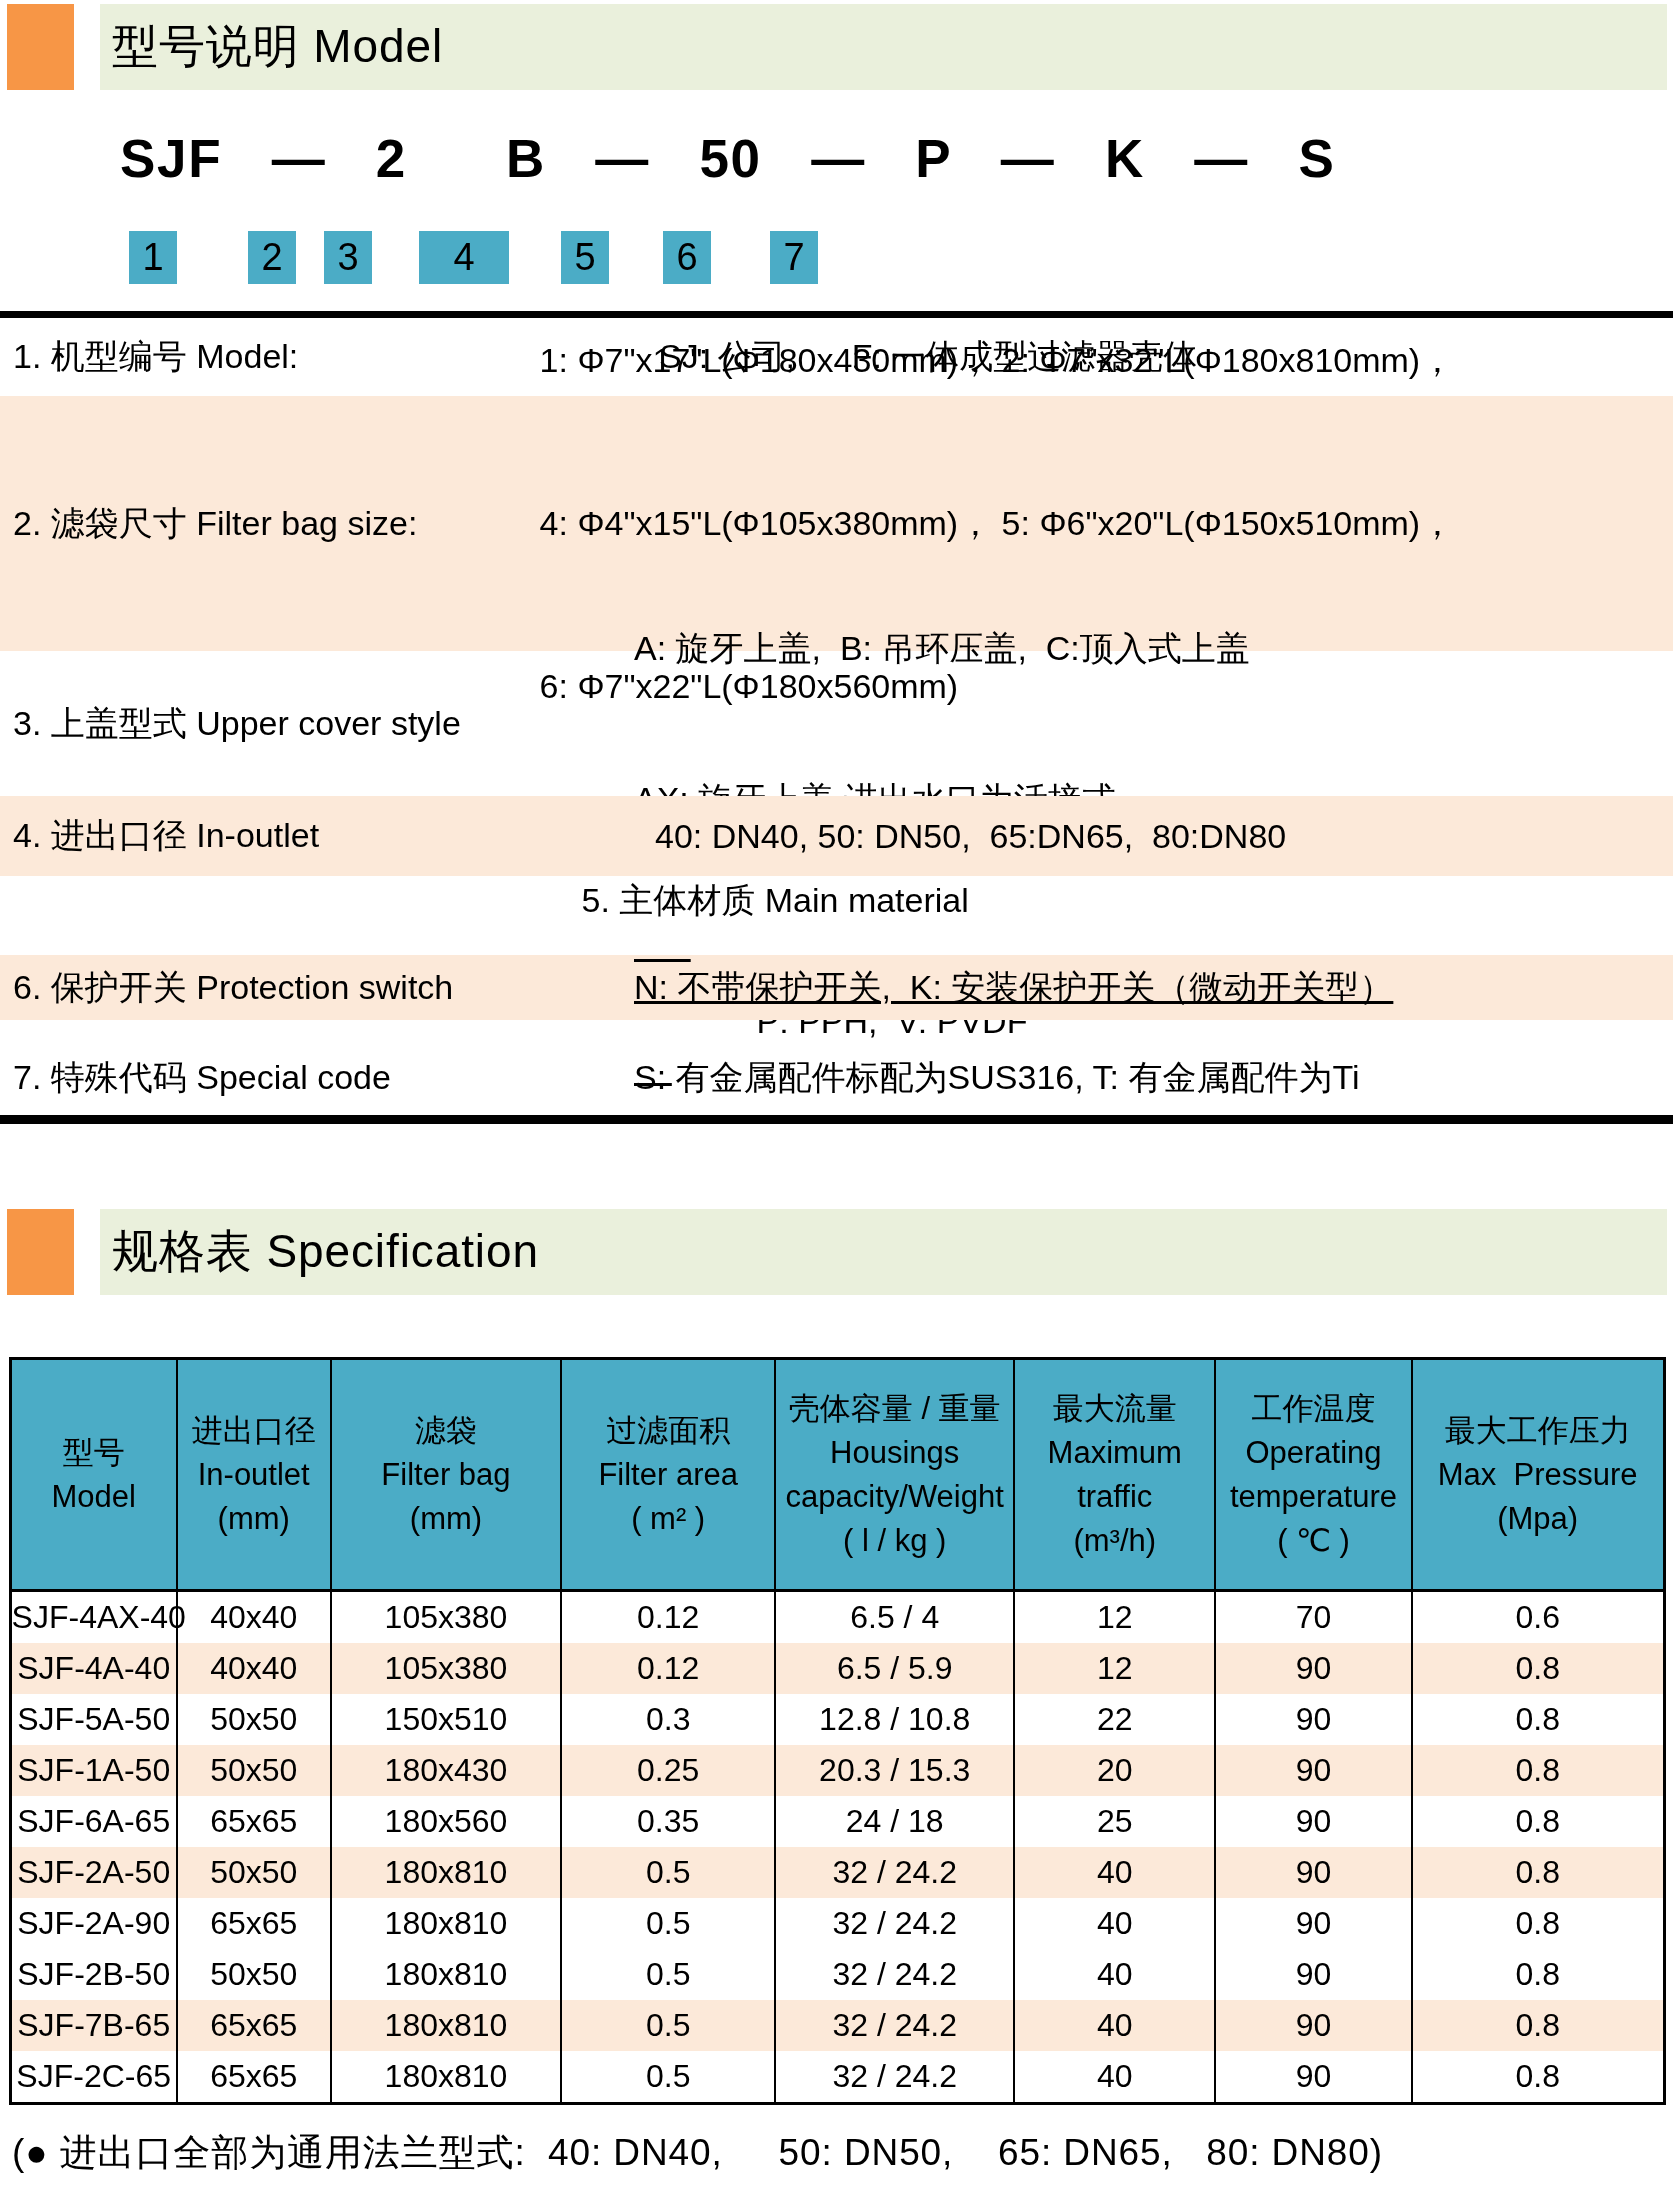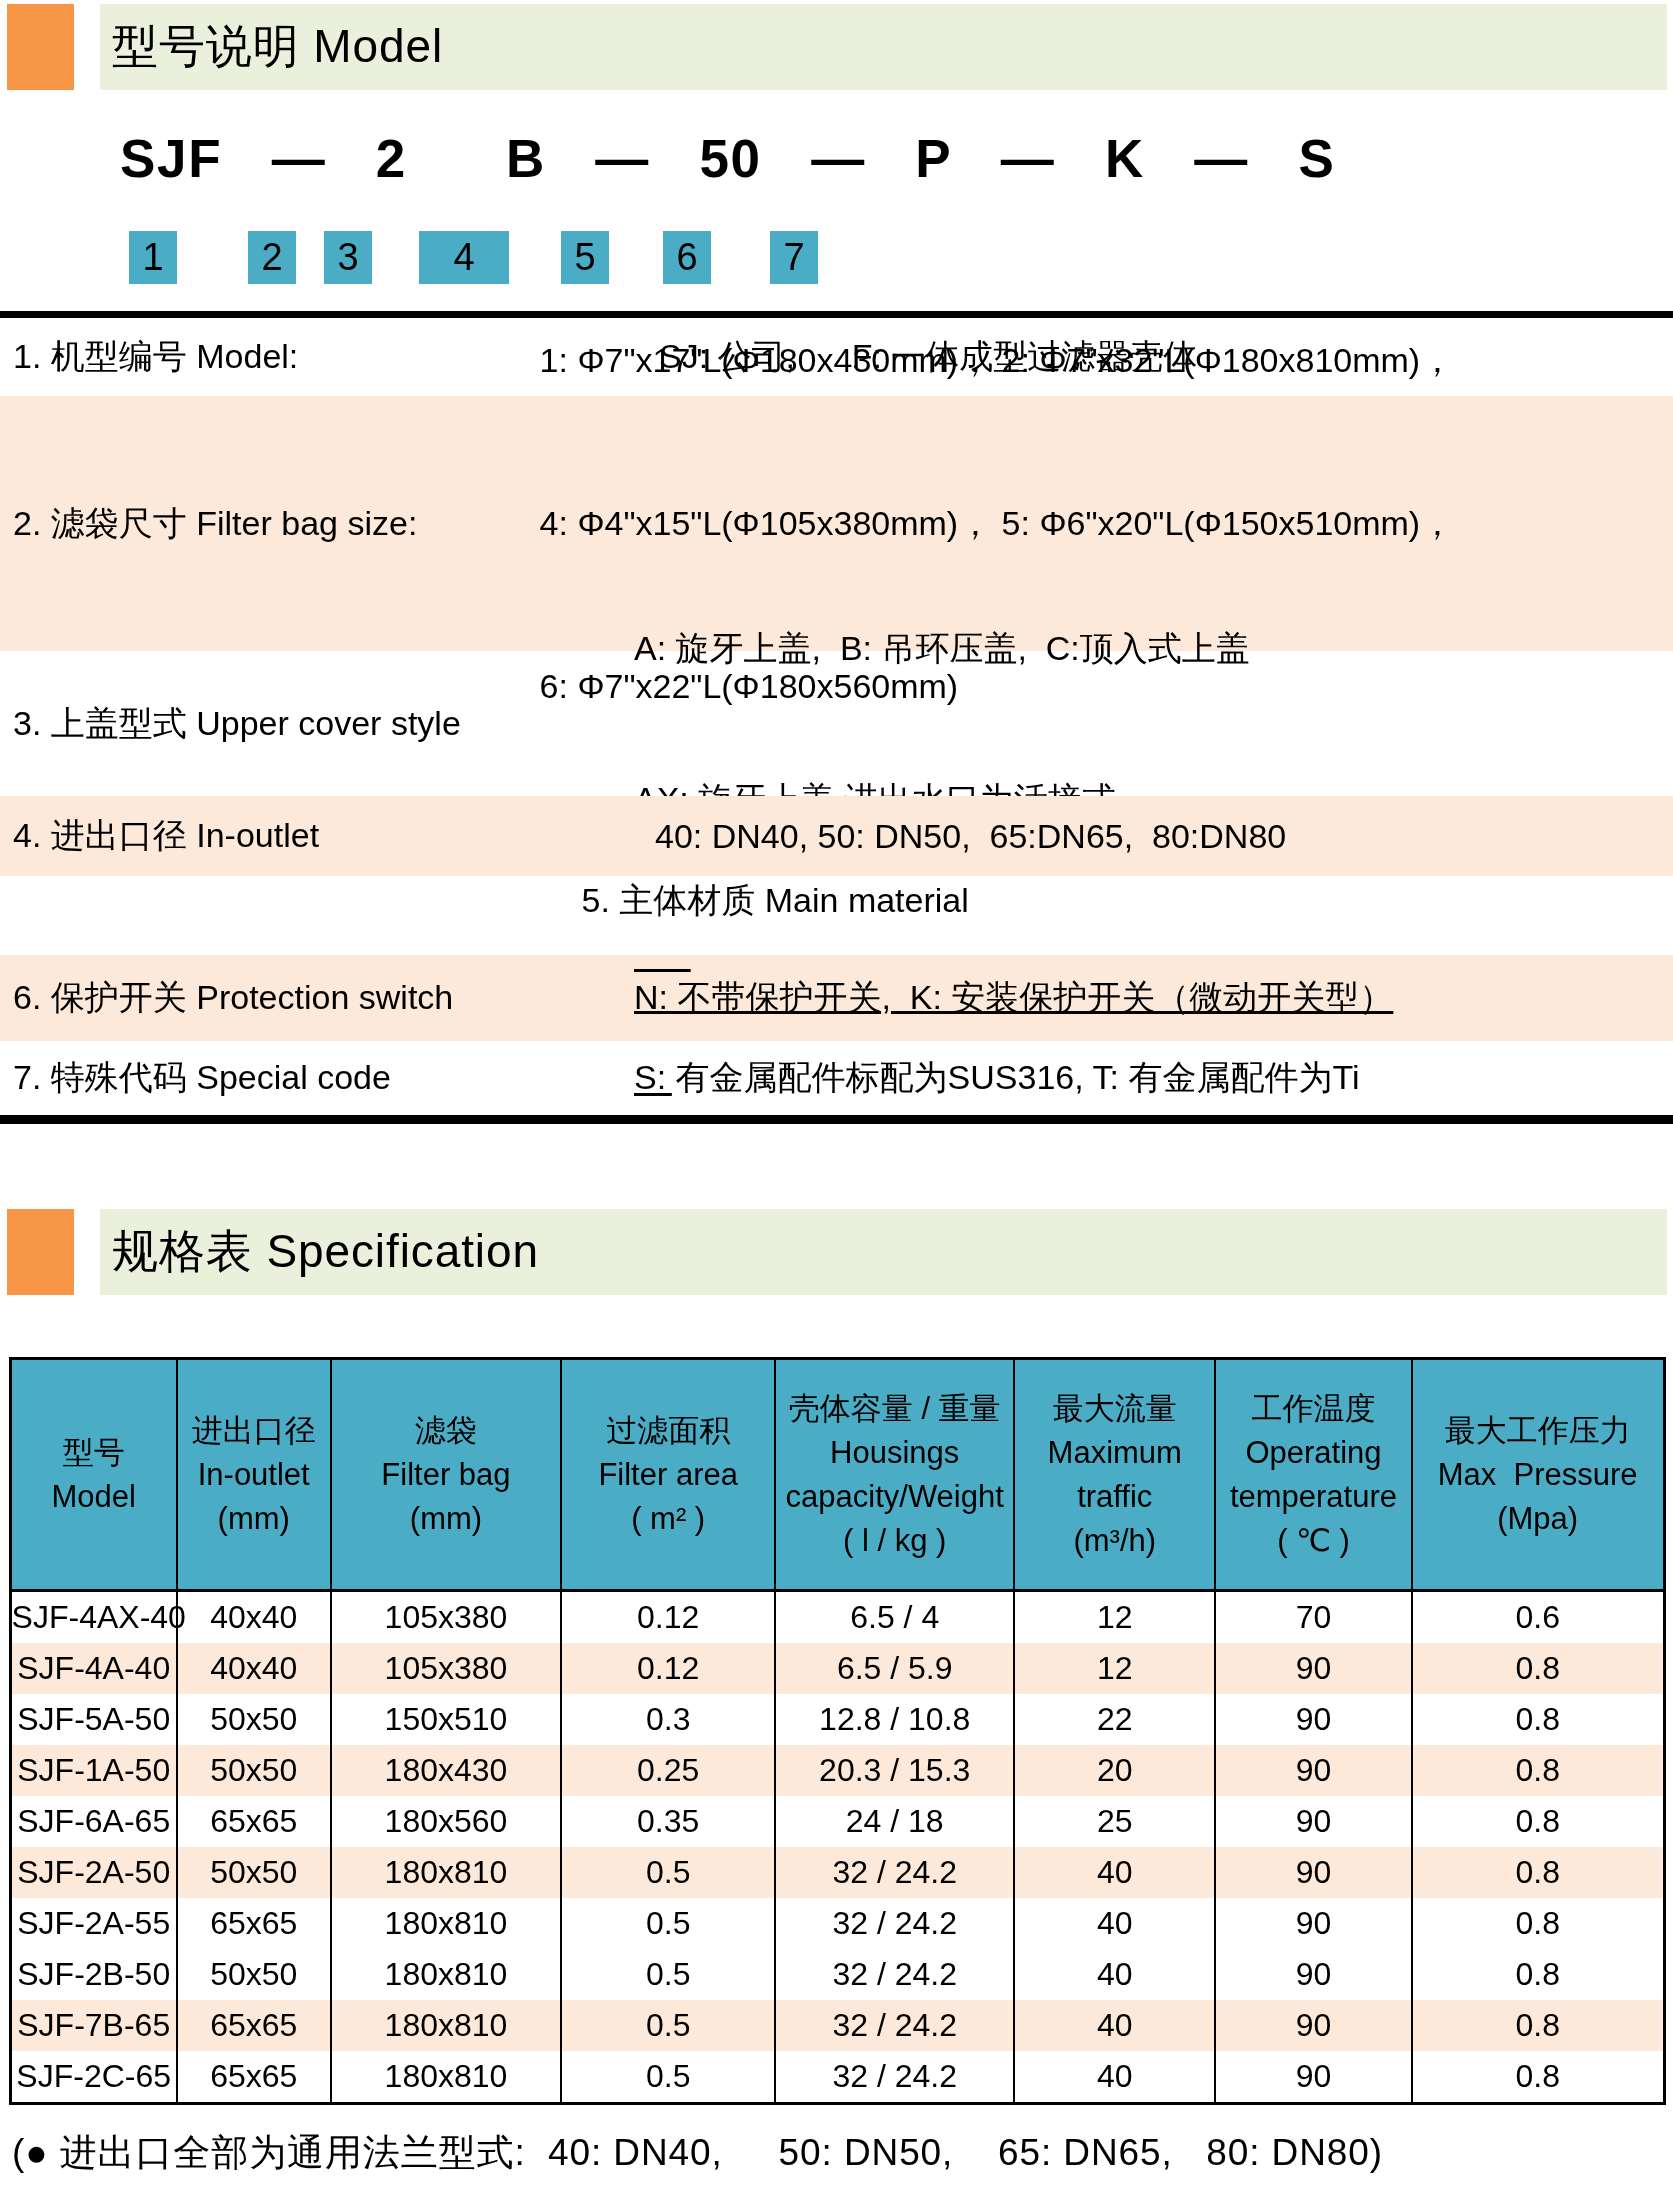--- a/index.html
+++ b/index.html
@@ -58,21 +58,21 @@
   .spec-label{width:524px;flex:none;white-space:pre;}
   .spec-value{white-space:pre;}
   .vline{white-space:pre;}
   .r1{top:318px;height:78px;}            .r1 .spec-value{margin-left:122px;}
   .r2{top:396px;height:255px;background:var(--peach);} .r2 .spec-value{margin-left:2.6px;}
   .r2 .vline{line-height:85px;}
   .r3{top:651px;height:146px;}           .r3 .spec-value{margin-left:97px;}
   .r3 .vline{line-height:73px;}
   .r4{top:796px;height:80px;background:var(--peach);}  .r4 .spec-value{margin-left:118px;}
   .r5{top:878px;height:77px;flex-direction:column;}           .r5 .spec-value{margin-left:97px;}
-  .r6{top:955px;height:86px;background:var(--peach);} .r6 .spec-value{margin-left:97px;text-decoration:underline;}
+  .r6{top:955px;height:65px;background:var(--peach);} .r6 .spec-value{margin-left:97px;text-decoration:underline;}
   .r7{top:1041px;height:74px;}           .r7 .spec-value{margin-left:97px;}
 
   
   .spec-table-wrap{position:absolute;left:8.6px;top:1357px;width:1657px;}
   table{border-collapse:collapse;table-layout:fixed;width:100%;}
   table{border:3.4px solid #000;}
   col.c1{width:10.08%;} col.c2{width:9.30%;} col.c3{width:13.95%;} col.c4{width:12.92%;}
   col.c5{width:14.47%;} col.c6{width:12.14%;} col.c7{width:11.89%;} col.c8{width:15.25%;}
   th,td{border-left:2.6px solid #000;border-right:2.6px solid #000;text-align:center;vertical-align:middle;}
   thead th{
@@ -284,21 +284,21 @@
             <td>SJF-2A-50</td>
             <td>50x50</td>
             <td>180x810</td>
             <td>0.5</td>
             <td>32 / 24.2</td>
             <td>40</td>
             <td>90</td>
             <td>0.8</td>
           </tr>
           <tr>
-            <td>SJF-2A-55</td>
+            <td>SJF-2A-90</td>
             <td>65x65</td>
             <td>180x810</td>
             <td>0.5</td>
             <td>32 / 24.2</td>
             <td>40</td>
             <td>90</td>
             <td>0.8</td>
           </tr>
           <tr>
             <td>SJF-2B-50</td>

